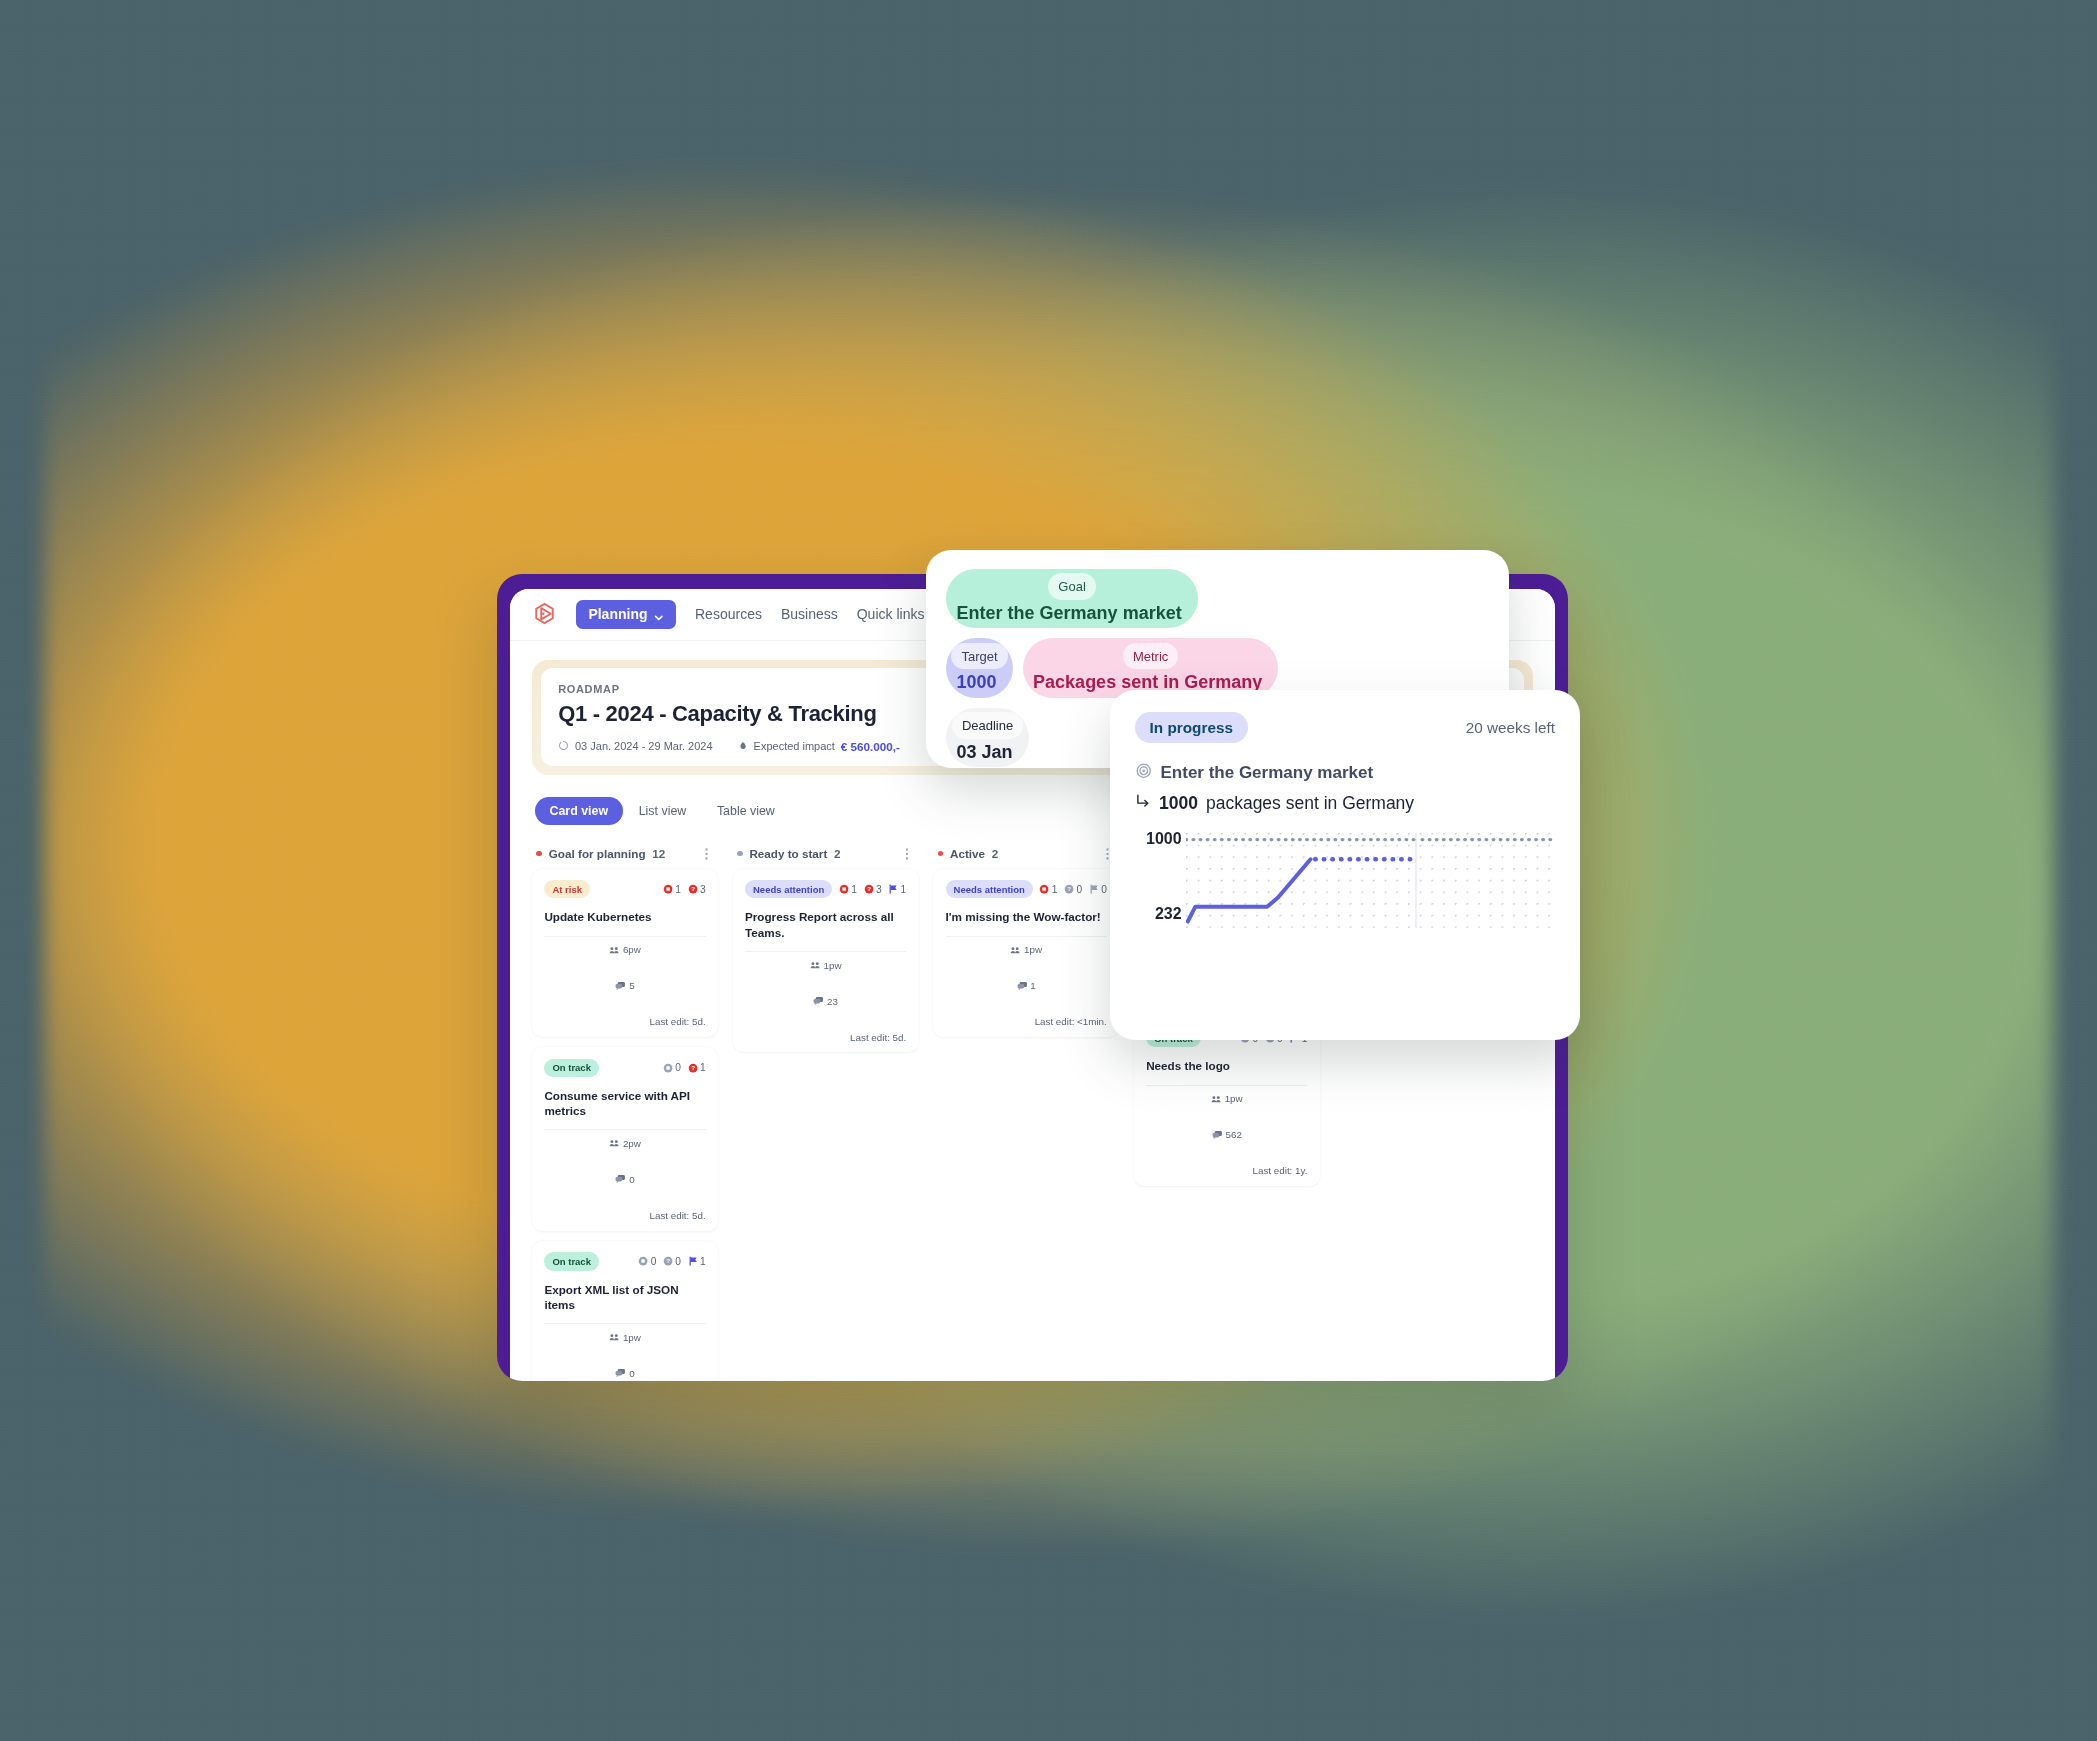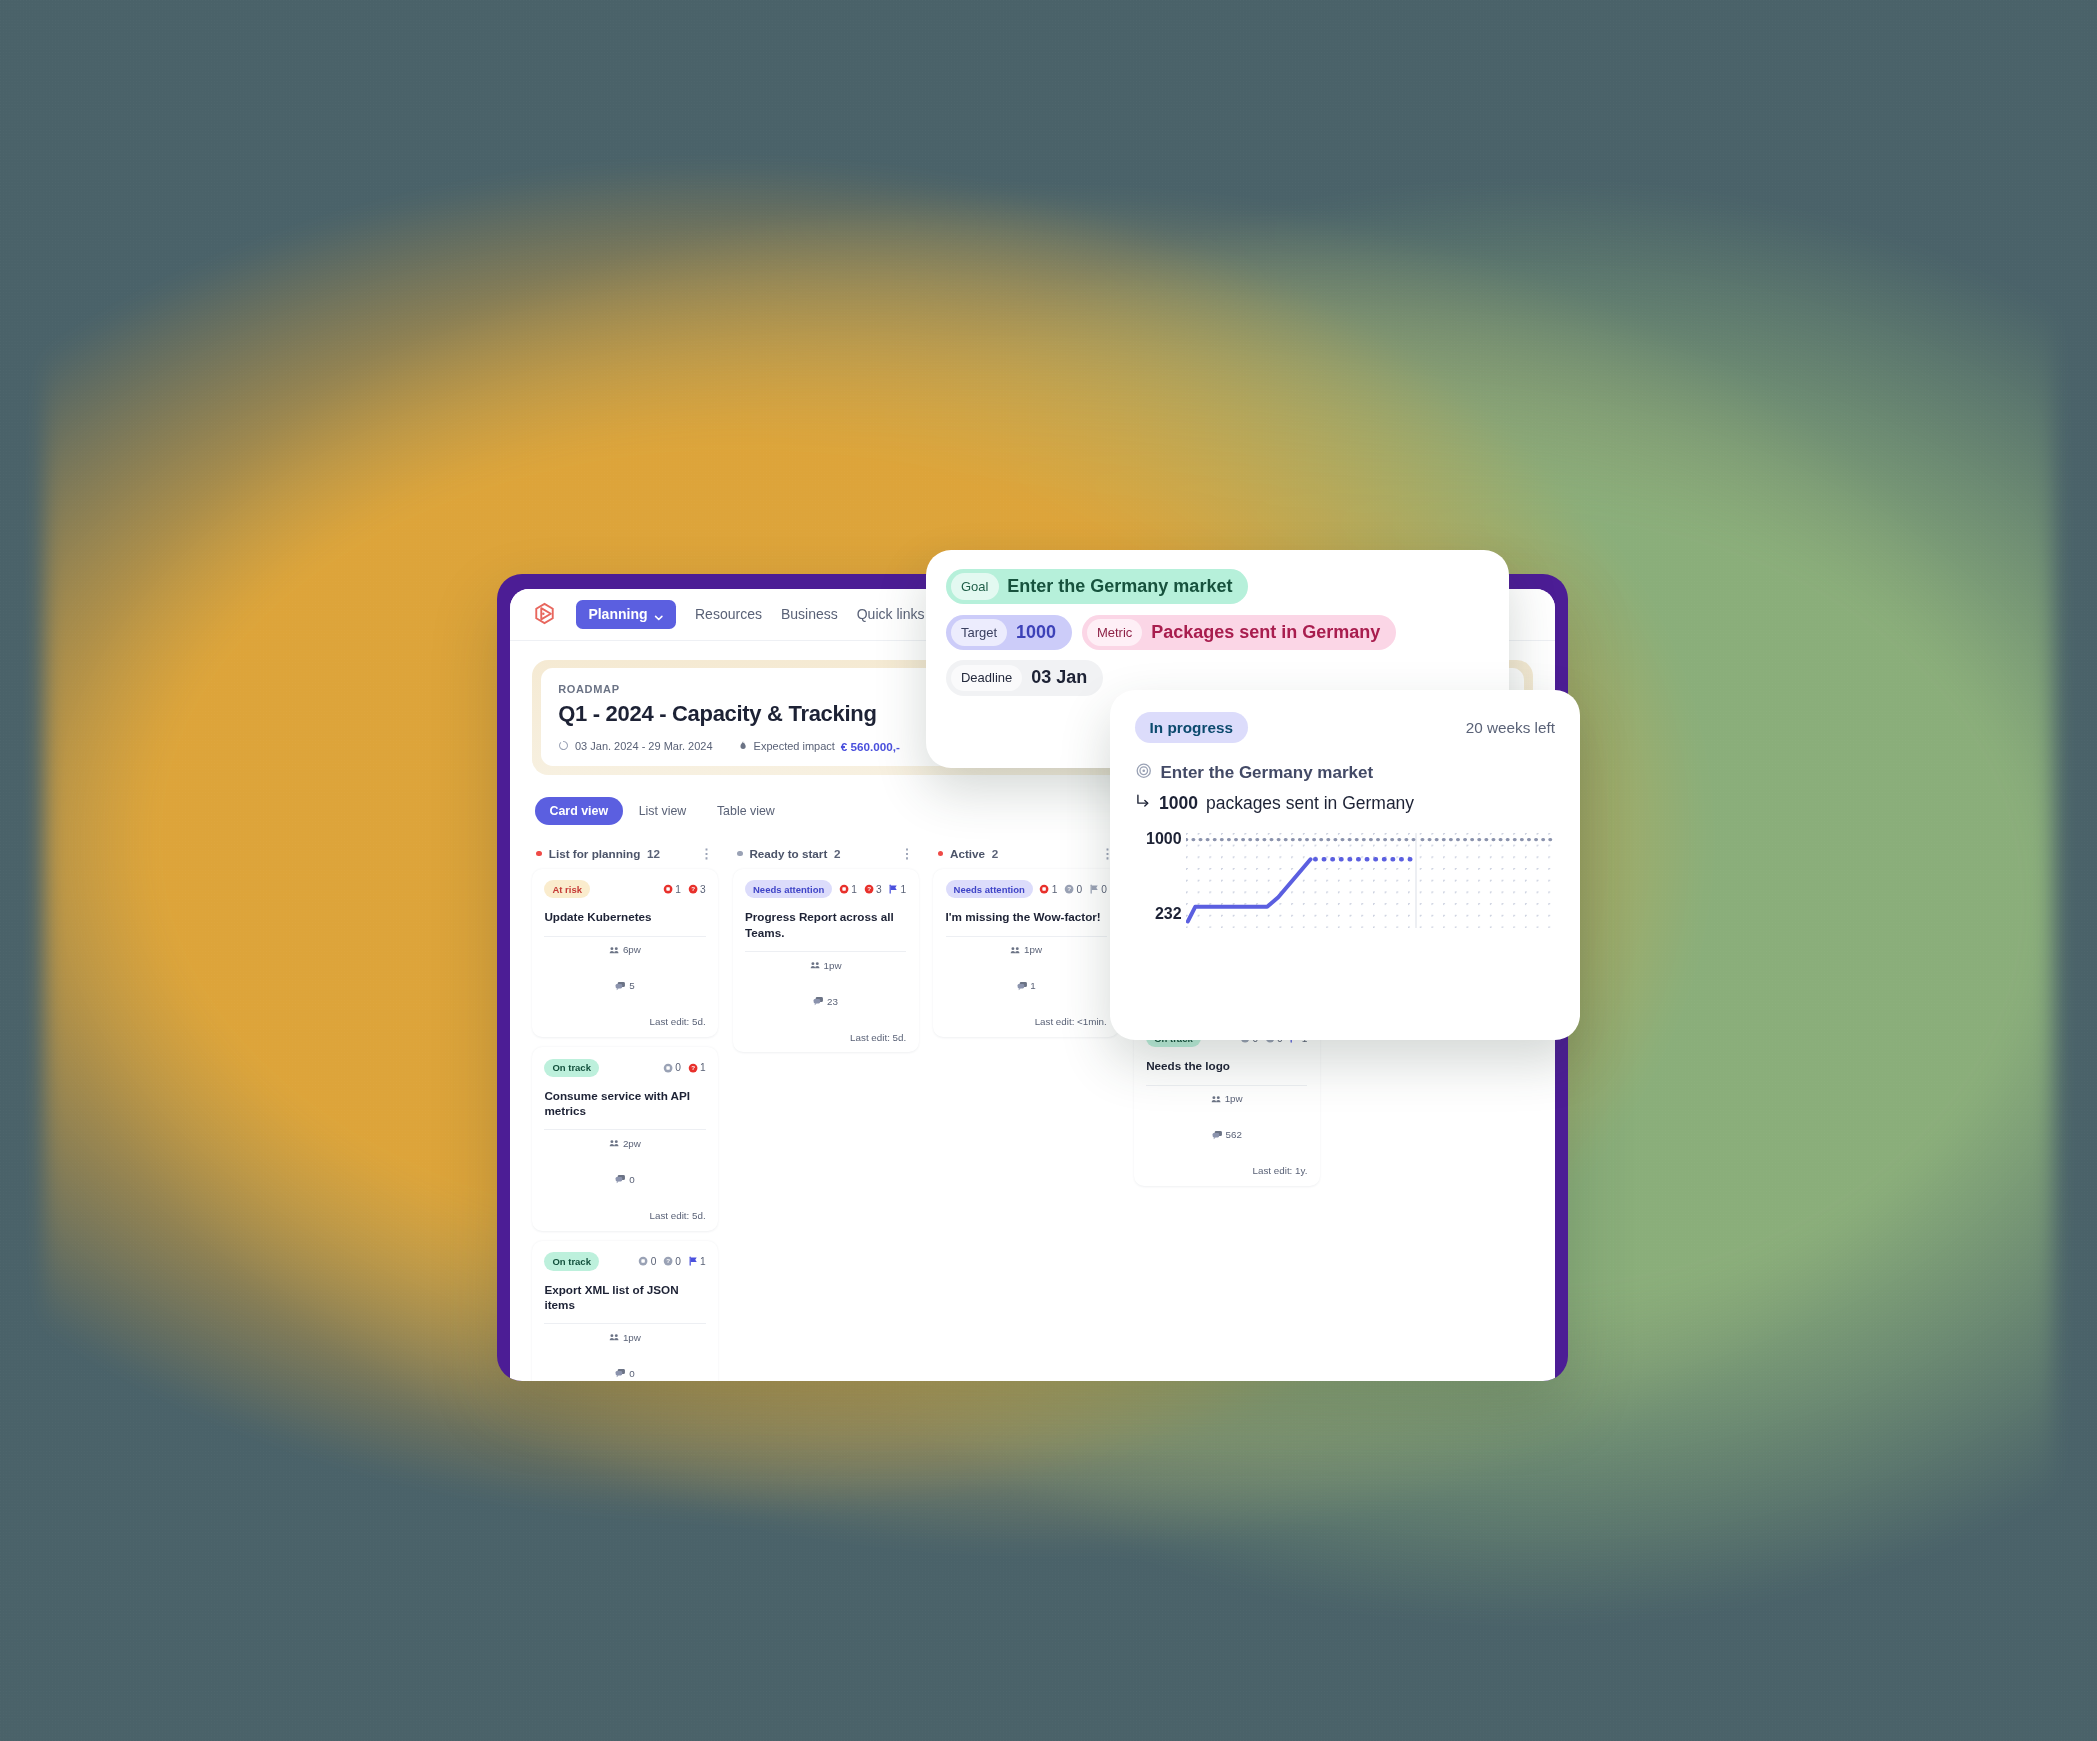--- a/index.html
+++ b/index.html
@@ -172,21 +172,21 @@
     border-radius: 25px;
     box-shadow: 0 22px 51px rgba(40,60,50,.20);
     padding: 19px 20.4px;
     overflow: hidden;
   }
   .field {
     display: flex; align-items: center; gap: 2.9px;
     border-radius: 728px;
     padding: 4.4px;
     margin-bottom: 10.2px;
-    width: max-content; max-width:100%;
+    width: max-content; max-width:100%;flex-direction:column;
   }
   .field .lab {
     background: rgba(255,255,255,.62);
     border-radius: 728px;
     padding: 5.8px 10.2px;
     font-size: 13px;
     white-space: nowrap;
   }
   .field .val { font-size: 18px; font-weight: 600; padding: 0 11.7px 0 5.8px; white-space:nowrap;}
   .f-goal { background:#b6f0da; }
@@ -334,21 +334,21 @@
       <span class="vs-btn active">Card view</span>
       <span class="vs-btn">List view</span>
       <span class="vs-btn">Table view</span>
     </div>
 
     
     <div class="board" id="board">
         <div class="col">
           <div class="col-head">
         <span style="width:5.8px;height:5.8px;border-radius:50%;background:#ef4a46;display:block;flex:none"></span>
-        <span>List for planning</span>
+        <span>Goal for planning</span>
         <span class="cnt">12</span>
         <span class="spacer"></span>
         <span class="kebab">⋮</span>
       </div>
           <div class="task-card">
         <div class="tc-top">
           <span class="chip chip-risk">At risk</span>
           <span class="counters">
                 <span class="ct">
                   <span class="ic"><svg width="10.2" height="10.2" viewBox="0 0 14 14">

